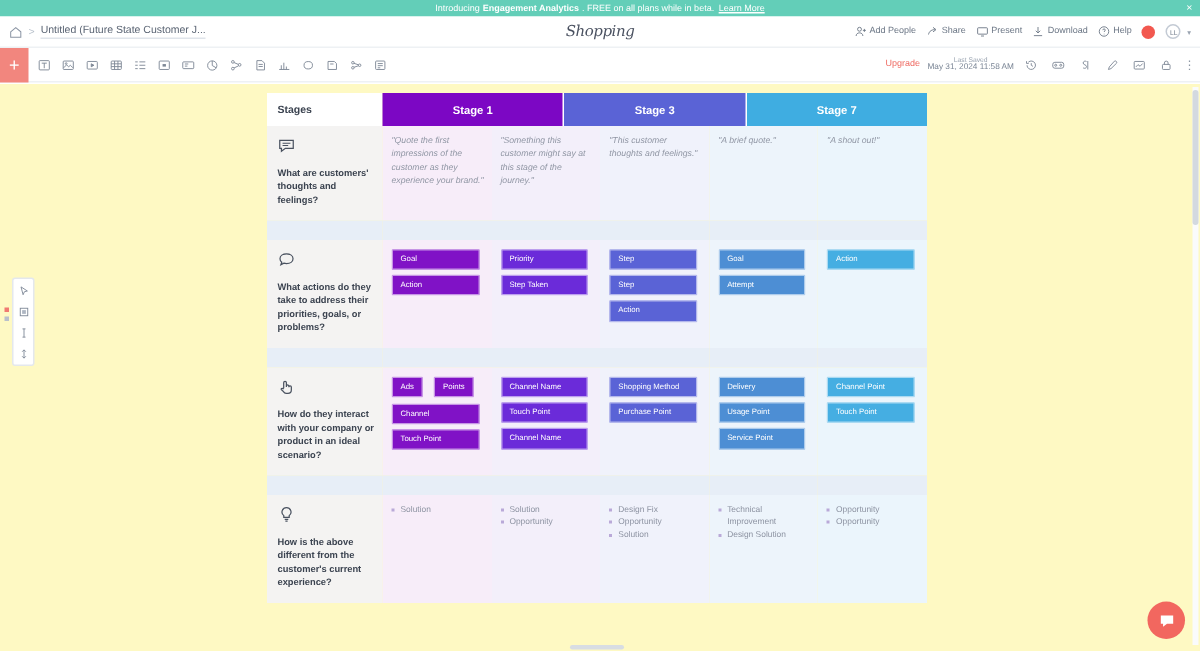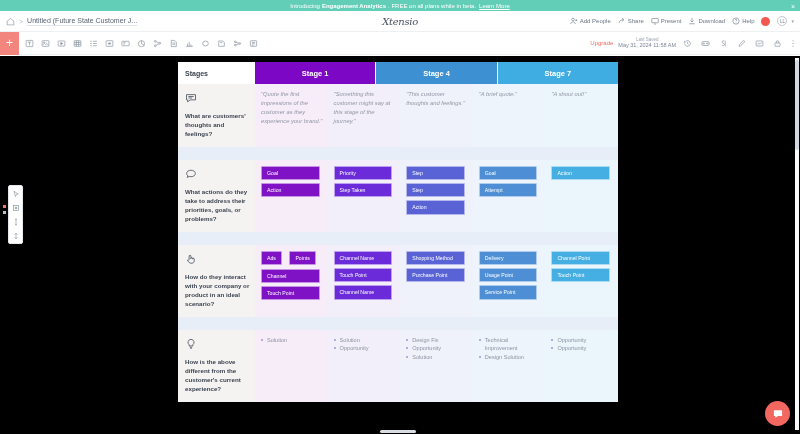--- a/index.html
+++ b/index.html
@@ -96,21 +96,21 @@
   .left-rail .rtool {
     width: 11px; height: 11px; display: flex; align-items: center; justify-content: center;
     cursor: pointer;
   }
   .rail-marks { position: absolute; left: 3px; top: 205px; z-index: 5; }
   .rail-marks i { display: block; width: 3px; height: 3px; margin-bottom: 3px; }
 
   
   .canvas {
     position: absolute; left: 0; top: 56px; right: 0; bottom: 0;
-    background: #000000; overflow: hidden;
+    background: #fef9c3; overflow: hidden;
   }
   .board { position: absolute; left: 178px; top: 6px; width: 440px; }
 
   .grid-row { display: flex; }
   .cell-label {
     width: 77px; flex: 0 0 77px; padding: 6px 5px 8px 7px; background: #f4f3f2;
   }
   .cell { flex: 1 1 0; min-width: 0; padding: 6px 5px 8px 6px; }
 
   
@@ -187,21 +187,21 @@
   <div class="crumbs">
     <span class="crumb-home">
       <svg width="9" height="9" viewBox="0 0 16 16" fill="none" stroke="#8a94a3" stroke-width="1.2">
         <path d="M2 7.5 8 2.5l6 5V14H2z"></path>
       </svg>
     </span>
     <span class="crumb-sep">&gt;</span>
     <span class="crumb-title">Untitled (Future State Customer J...</span>
   </div>
 
-  <div class="logo">Xtensio</div>
+  <div class="logo">Shopping</div>
 
   <div class="hdr-right">
     <div class="hdr-btn">
       <svg width="8" height="8" viewBox="0 0 16 16" fill="none" stroke="#6b7685" stroke-width="1.2">
         <circle cx="6" cy="5" r="2.6"></circle>
           <path d="M1.5 14c0-2.6 2-4.2 4.5-4.2S10.5 11.4 10.5 14"></path>
         <path d="M12.5 4.5v4M10.5 6.5h4"></path>
       </svg>
       <span>Add People</span>
     </div>
@@ -388,21 +388,21 @@
 
   <svg class="swoosh" width="48" height="22">
     <path d="M2 2 C 10 20, 38 20, 46 2" fill="none" stroke="#cfd9f2" stroke-width="2"></path>
   </svg>
 
   <div class="board">
 
     <div class="row-head">
       <div class="cell-label">Stages</div>
       <div class="stage-cell" style="background: rgb(124, 7, 196);">Stage 1</div>
-      <div class="stage-cell" style="background: rgb(61, 144, 210);">Stage 4</div>
+      <div class="stage-cell" style="background: rgb(90, 99, 214);">Stage 3</div>
       <div class="stage-cell" style="background: rgb(63, 173, 225);">Stage 7</div>
     </div>
 
     <div class="grid-row">
       <div class="cell-label">
         <div class="row-icon">
           <svg width="12" height="12" viewBox="0 0 16 16" fill="none" stroke="#4a5260" stroke-width="1.1">
             <path d="M2 3.5h12v7H7l-3.5 2.6V10.5H2z"></path>
               <path d="M4.5 6h7M4.5 8h5"></path>
           </svg>

